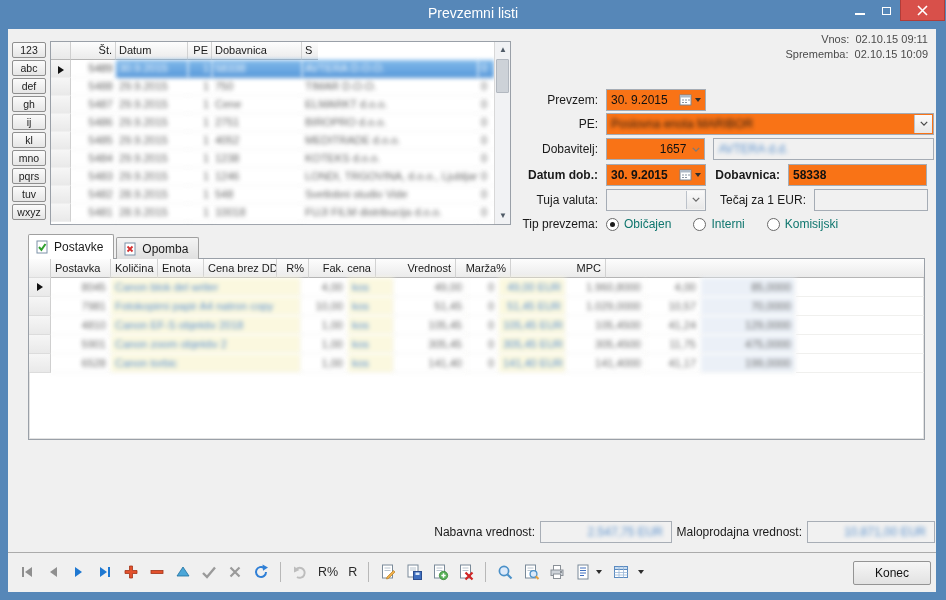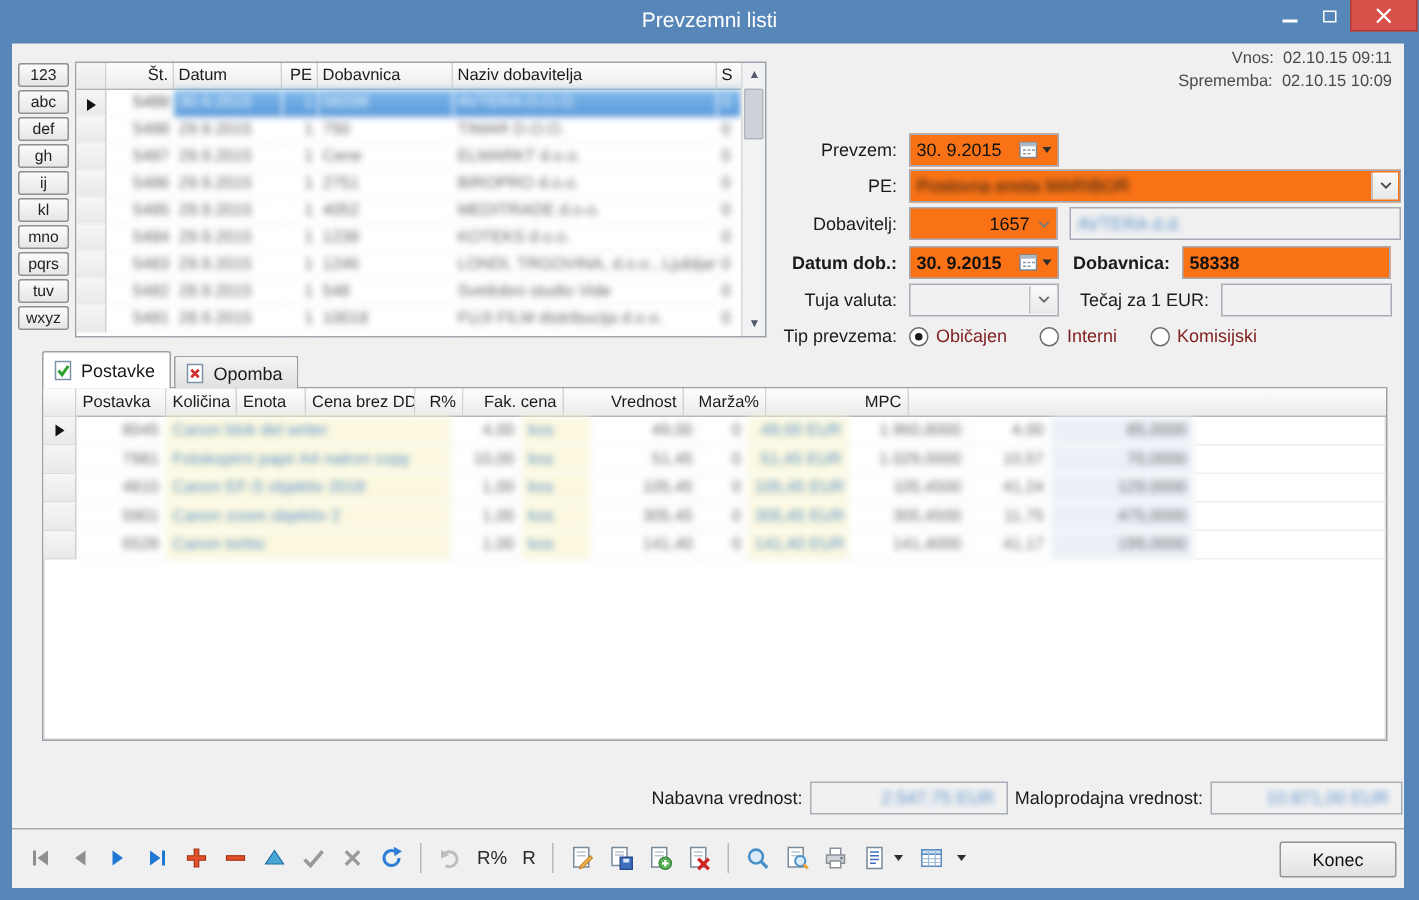--- a/index.html
+++ b/index.html
@@ -54,29 +54,29 @@
   .calwrap{display:flex;align-items:center;gap:3px;}
   .caret{width:0;height:0;border-left:3.5px solid transparent;border-right:3.5px solid transparent;border-top:4px solid #2d2d2d;}
   .combo{position:relative;padding-right:22px;}
   .combobtn{position:absolute;right:1px;top:1px;bottom:1px;width:18px;background:linear-gradient(#fafafa,#e8e8e8);
             border-left:1px solid #bcc2ca;display:flex;align-items:center;justify-content:center;}
   .chev{width:8px;height:5px;}
   
   .radio{display:flex;align-items:center;margin-right:22px;cursor:pointer;}
   .rdot{width:13px;height:13px;border:1px solid #6a6a6a;border-radius:50%;background:#fff;margin-right:5px;position:relative;flex:none;}
   .rdot.on:after{content:"";position:absolute;left:3px;top:3px;width:5px;height:5px;border-radius:50%;background:#1a1a1a;}
-  .rlabel{font-size:12px;color:#7f1d1d;}
+  .rlabel{font-size:12px;color:#0f766e;}
   
   .tabs{position:absolute;left:20px;top:205px;display:flex;align-items:flex-end;height:25px;z-index:3;}
   .tab{display:flex;align-items:center;gap:5px;padding:0 10px 0 6px;font-size:12px;color:#1a1a1a;
        border:1px solid #a0a0a0;border-bottom:none;border-radius:2px 2px 0 0;cursor:pointer;}
   .tab.active{background:#fff;height:25px;position:relative;}
   .tab.inactive{background:linear-gradient(#f4f4f4,#e0e0e0);height:22px;margin-left:2px;}
   
-  .dpanel{position:absolute;left:20px;top:229px;width:897px;height:236px;background:#fff;border:1px solid #9aa0a8;box-shadow:0 0 0 1px #e2e2e2 inset;}
+  .dpanel{position:absolute;left:20px;top:229px;width:897px;height:182px;background:#fff;border:1px solid #9aa0a8;box-shadow:0 0 0 1px #e2e2e2 inset;}
   .dhead,.drow{display:flex;height:19px;}
   .dhc{background:linear-gradient(#fdfdfd,#ebebeb);border-right:1px solid #d2d2d2;border-bottom:1px solid #b5b5b5;
        font-size:11px;color:#1a1a1a;padding:3px 4px 0 4px;white-space:nowrap;overflow:hidden;}
   .dc{font-size:11px;padding:3px 4px 0 4px;border-bottom:1px solid #f0f0ee;border-right:1px solid #f4f4f2;color:#5a5a5a;white-space:nowrap;overflow:hidden;}
   .dselcell{width:22px;background:linear-gradient(#f6f6f6,#e9e9e9);border-right:1px solid #cfcfcf;border-bottom:1px solid #dcdcdc;display:flex;align-items:center;justify-content:center;}
   .d-post{width:60px;text-align:right;}
   .d-naziv{width:190px;}
   .d-kol{width:47px;text-align:right;}
   .d-enota{width:46px;}
   .d-cena{width:73px;text-align:right;}
@@ -148,21 +148,20 @@
       <div class="abtn">wxyz</div>
     </div>
 
     <div class="mtable" style="padding-right:16px;">
       <div class="mhead">
         <div class="mhc selcell"></div>
         <div class="mhc w-st">Št.</div>
         <div class="mhc w-datum">Datum</div>
         <div class="mhc w-pe">PE</div>
         <div class="mhc w-dob">Dobavnica</div>
-        <div class="mhc w-naziv">Naziv dobavitelja</div>
         <div class="mhc w-s" style="border-right:none;">S</div>
       </div>
 
       <div class="mrow">
         <div class="mc selcell">
             <div class="rowptr"></div>
           </div>
         <div class="mc w-st rx d">5489</div>
         <div class="mc w-datum selbg rx w">30.9.2015</div>
         <div class="mc w-pe selbg rx w">1</div>

